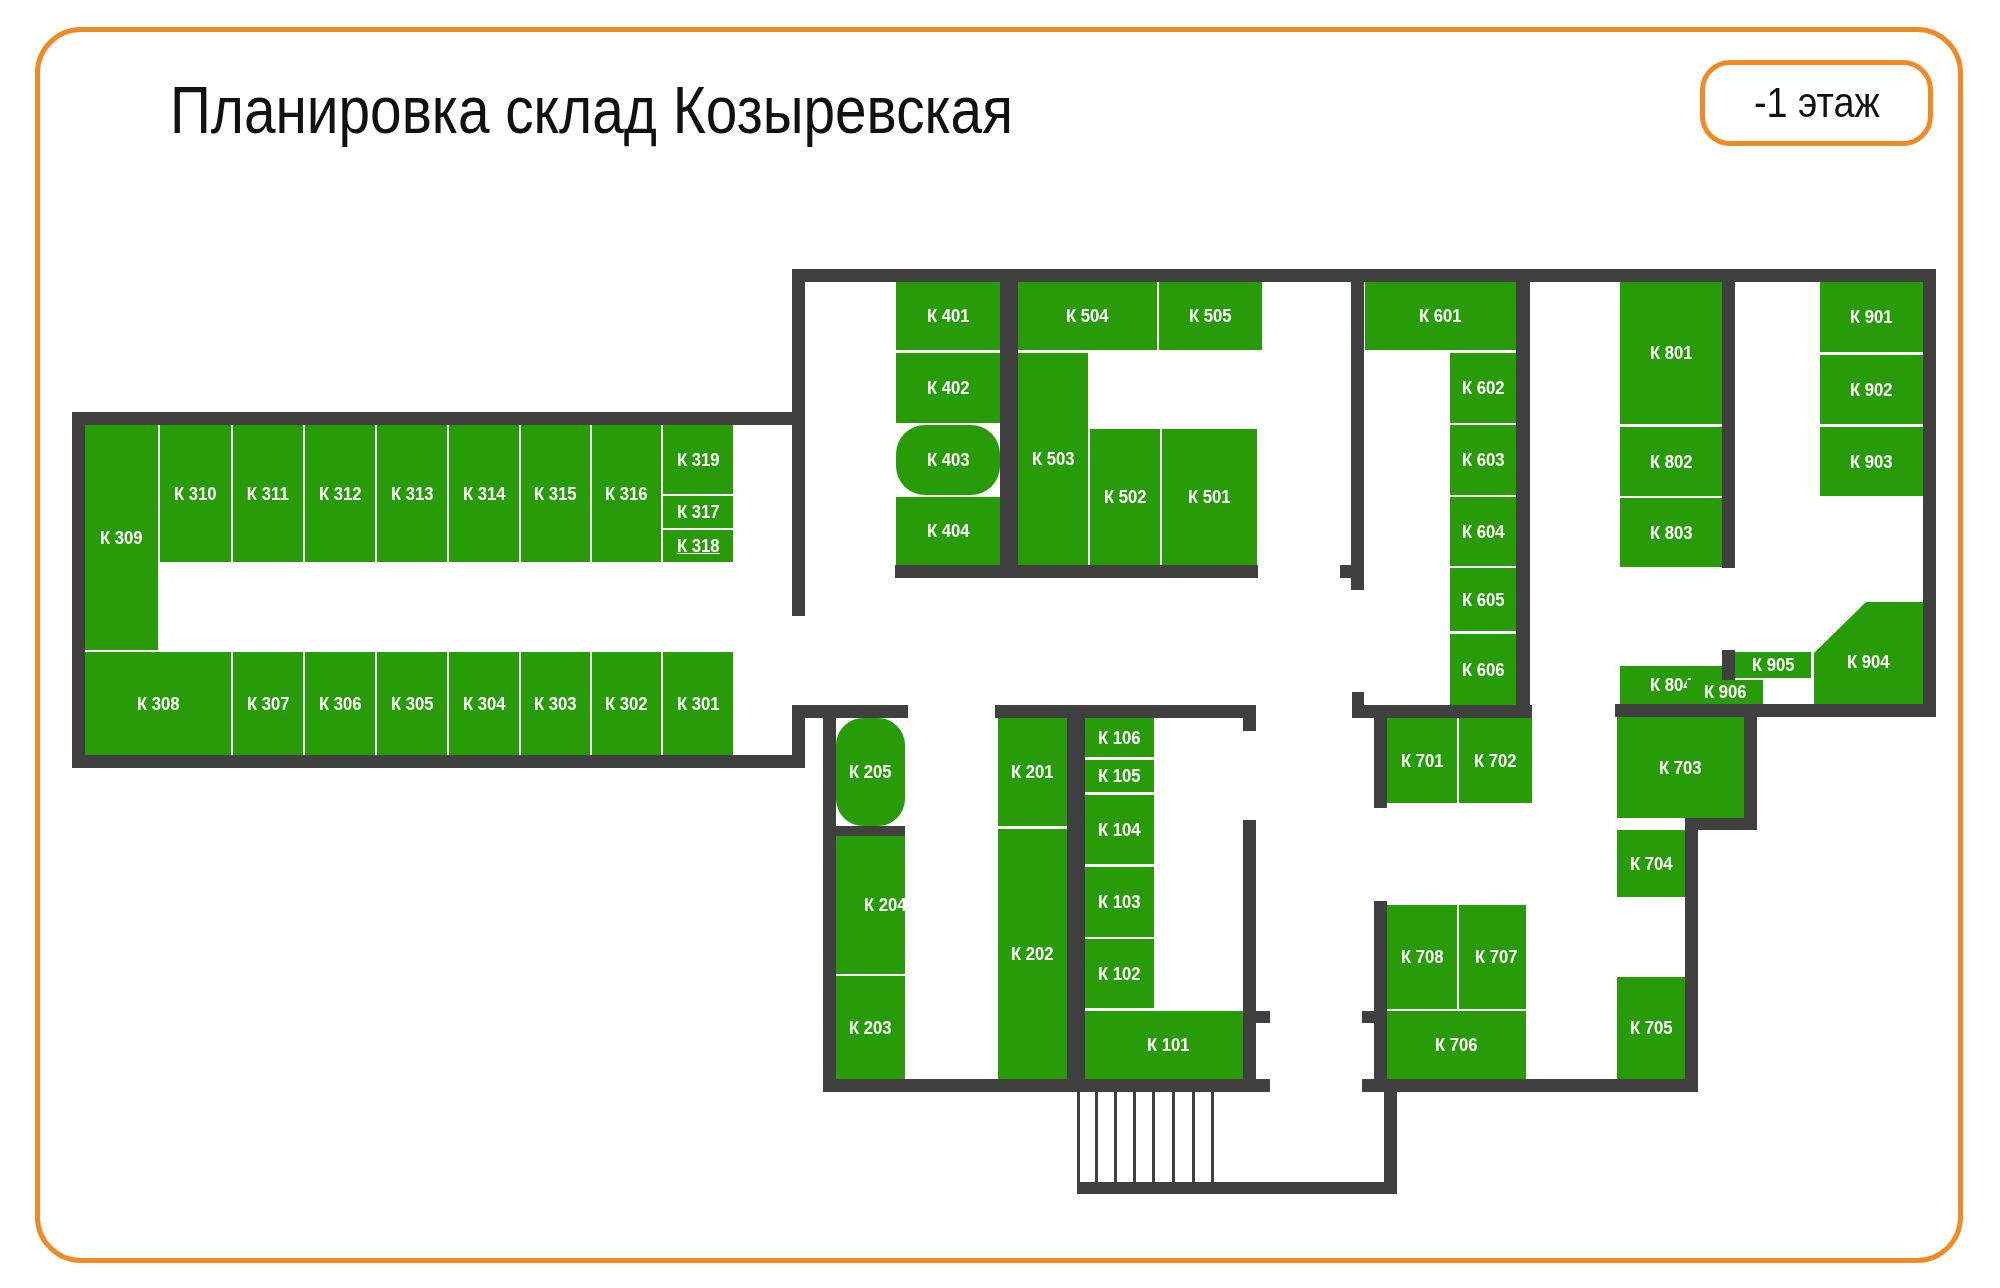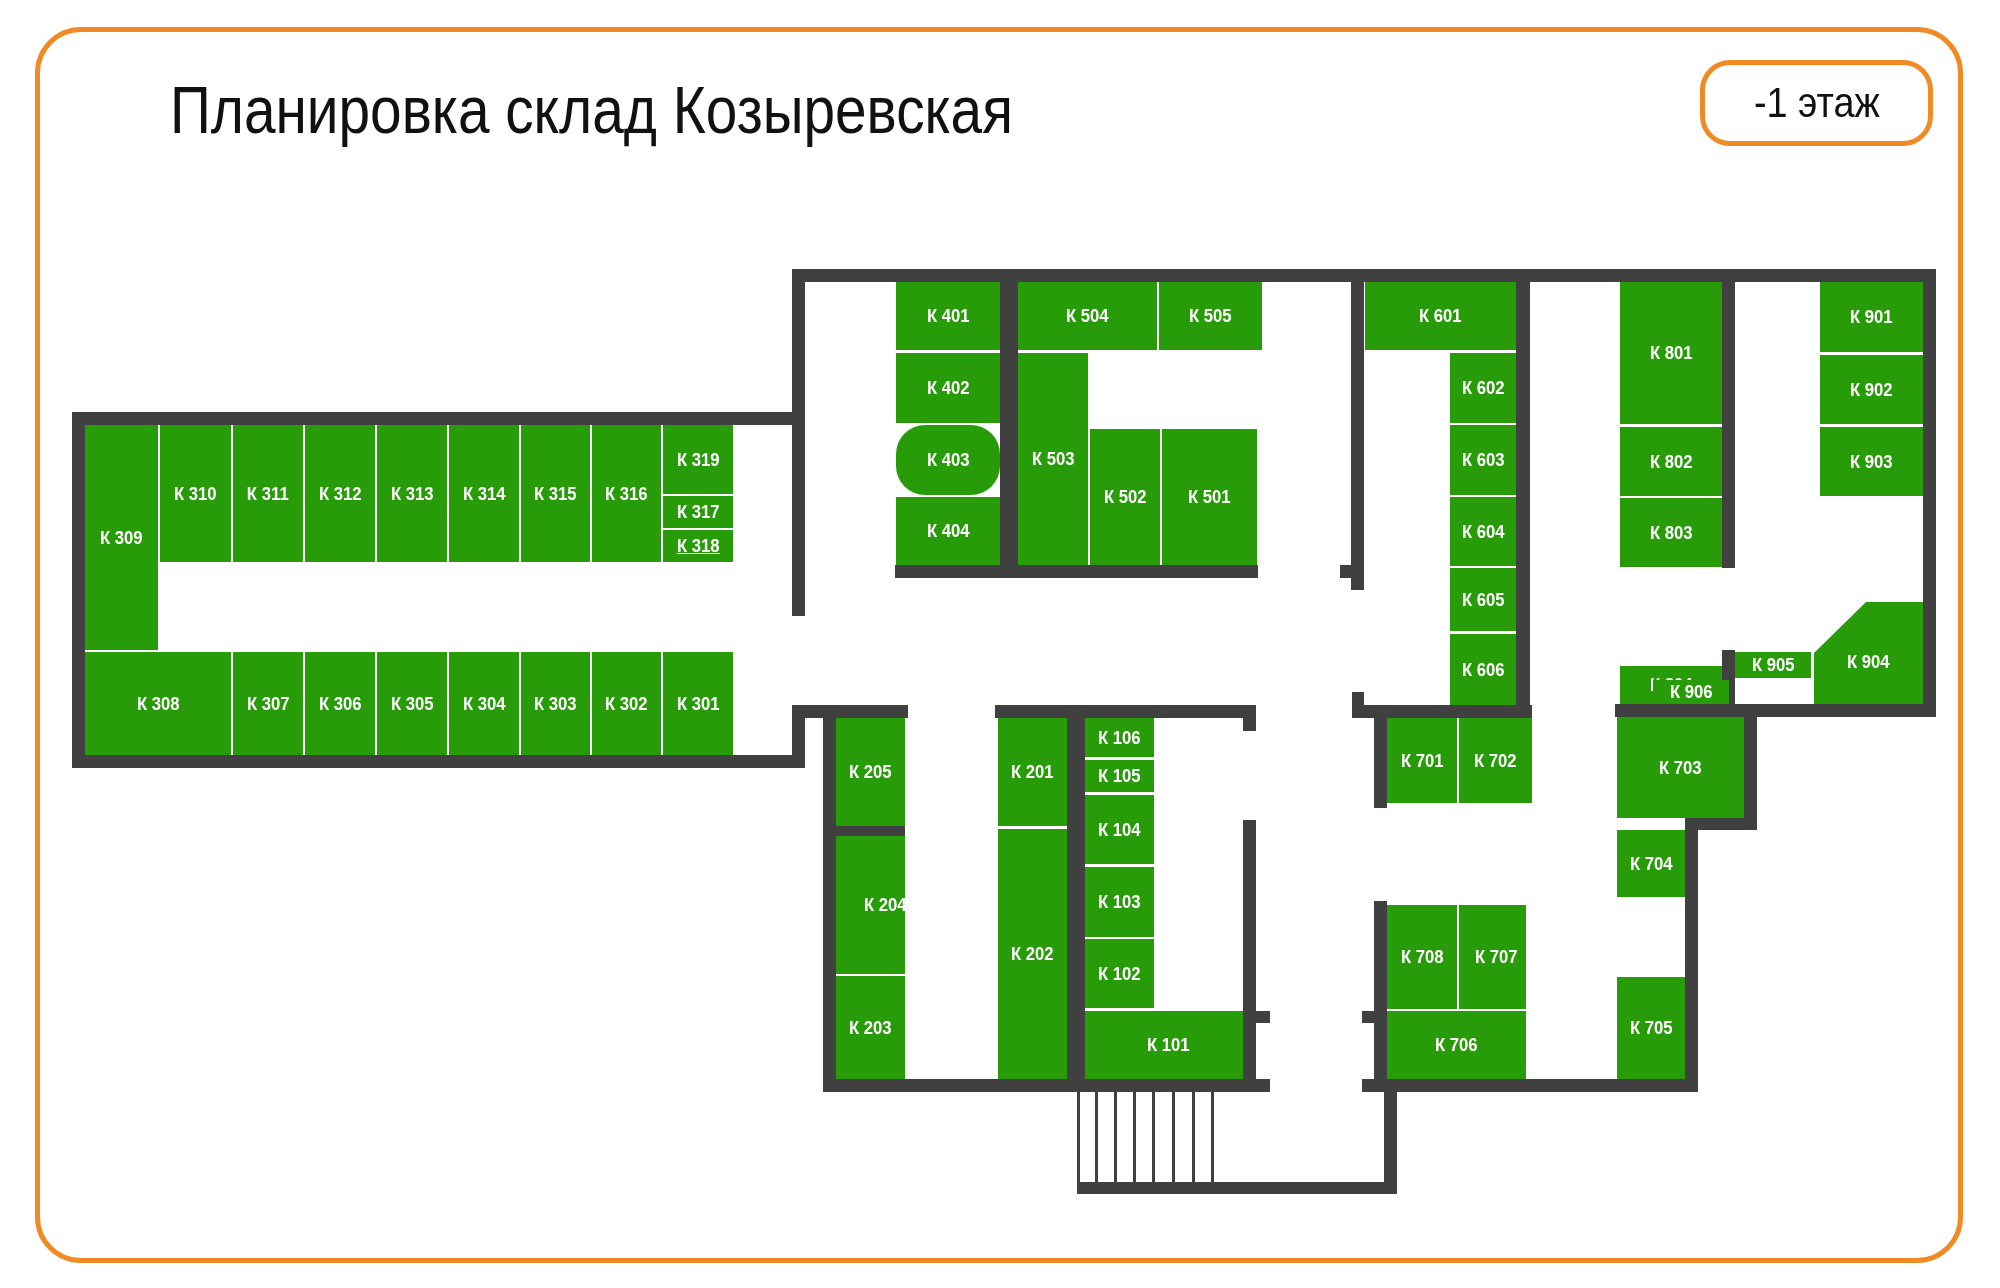--- a/index.html
+++ b/index.html
@@ -210,21 +210,21 @@
     </div>
   <svg class="k904" width="112" height="104" viewBox="0 0 112 104">
     <polygon points="55,2 112,2 112,104 3,104 3,53" fill="#279c08"></polygon>
   </svg>
   <div class="u" style="left:1814px;top:620px;width:109px;height:84px;background:transparent;">
       <span>К 904</span>
     </div>
   <div class="u" style="left:1735px;top:652px;width:76px;height:26px;">
       <span>К 905</span>
     </div>
-  <div class="u" style="left:1653px;top:680px;width:76px;height:24px;">
+  <div class="u" style="left:1687px;top:680px;width:76px;height:24px;">
       <span>К 906</span>
     </div>
 
   <div class="u" style="left:1387px;top:718px;width:70px;height:85px;">
       <span>К 701</span>
     </div>
   <div class="u" style="left:1459px;top:718px;width:73px;height:85px;">
       <span>К 702</span>
     </div>
   <div class="u" style="left:1617px;top:717px;width:127px;height:101px;">
@@ -239,21 +239,21 @@
   <div class="u" style="left:1387px;top:905px;width:70px;height:104px;">
       <span>К 708</span>
     </div>
   <div class="u" style="left:1459px;top:905px;width:67px;height:104px;padding-left:8px;">
       <span>К 707</span>
     </div>
   <div class="u" style="left:1387px;top:1011px;width:139px;height:68px;">
       <span>К 706</span>
     </div>
 
-  <div class="u" style="left:836px;top:718px;width:69px;height:108px;">
+  <div class="u" style="left:836px;top:718px;width:69px;height:108px;border-radius:27px;">
       <span>К 205</span>
     </div>
   <div class="u" style="left:836px;top:836px;width:69px;height:138px;padding-left:29px;">
       <span>К 204</span>
     </div>
   <div class="u" style="left:836px;top:976px;width:69px;height:103px;">
       <span>К 203</span>
     </div>
   <div class="u" style="left:998px;top:718px;width:69px;height:108px;">
       <span>К 201</span>

